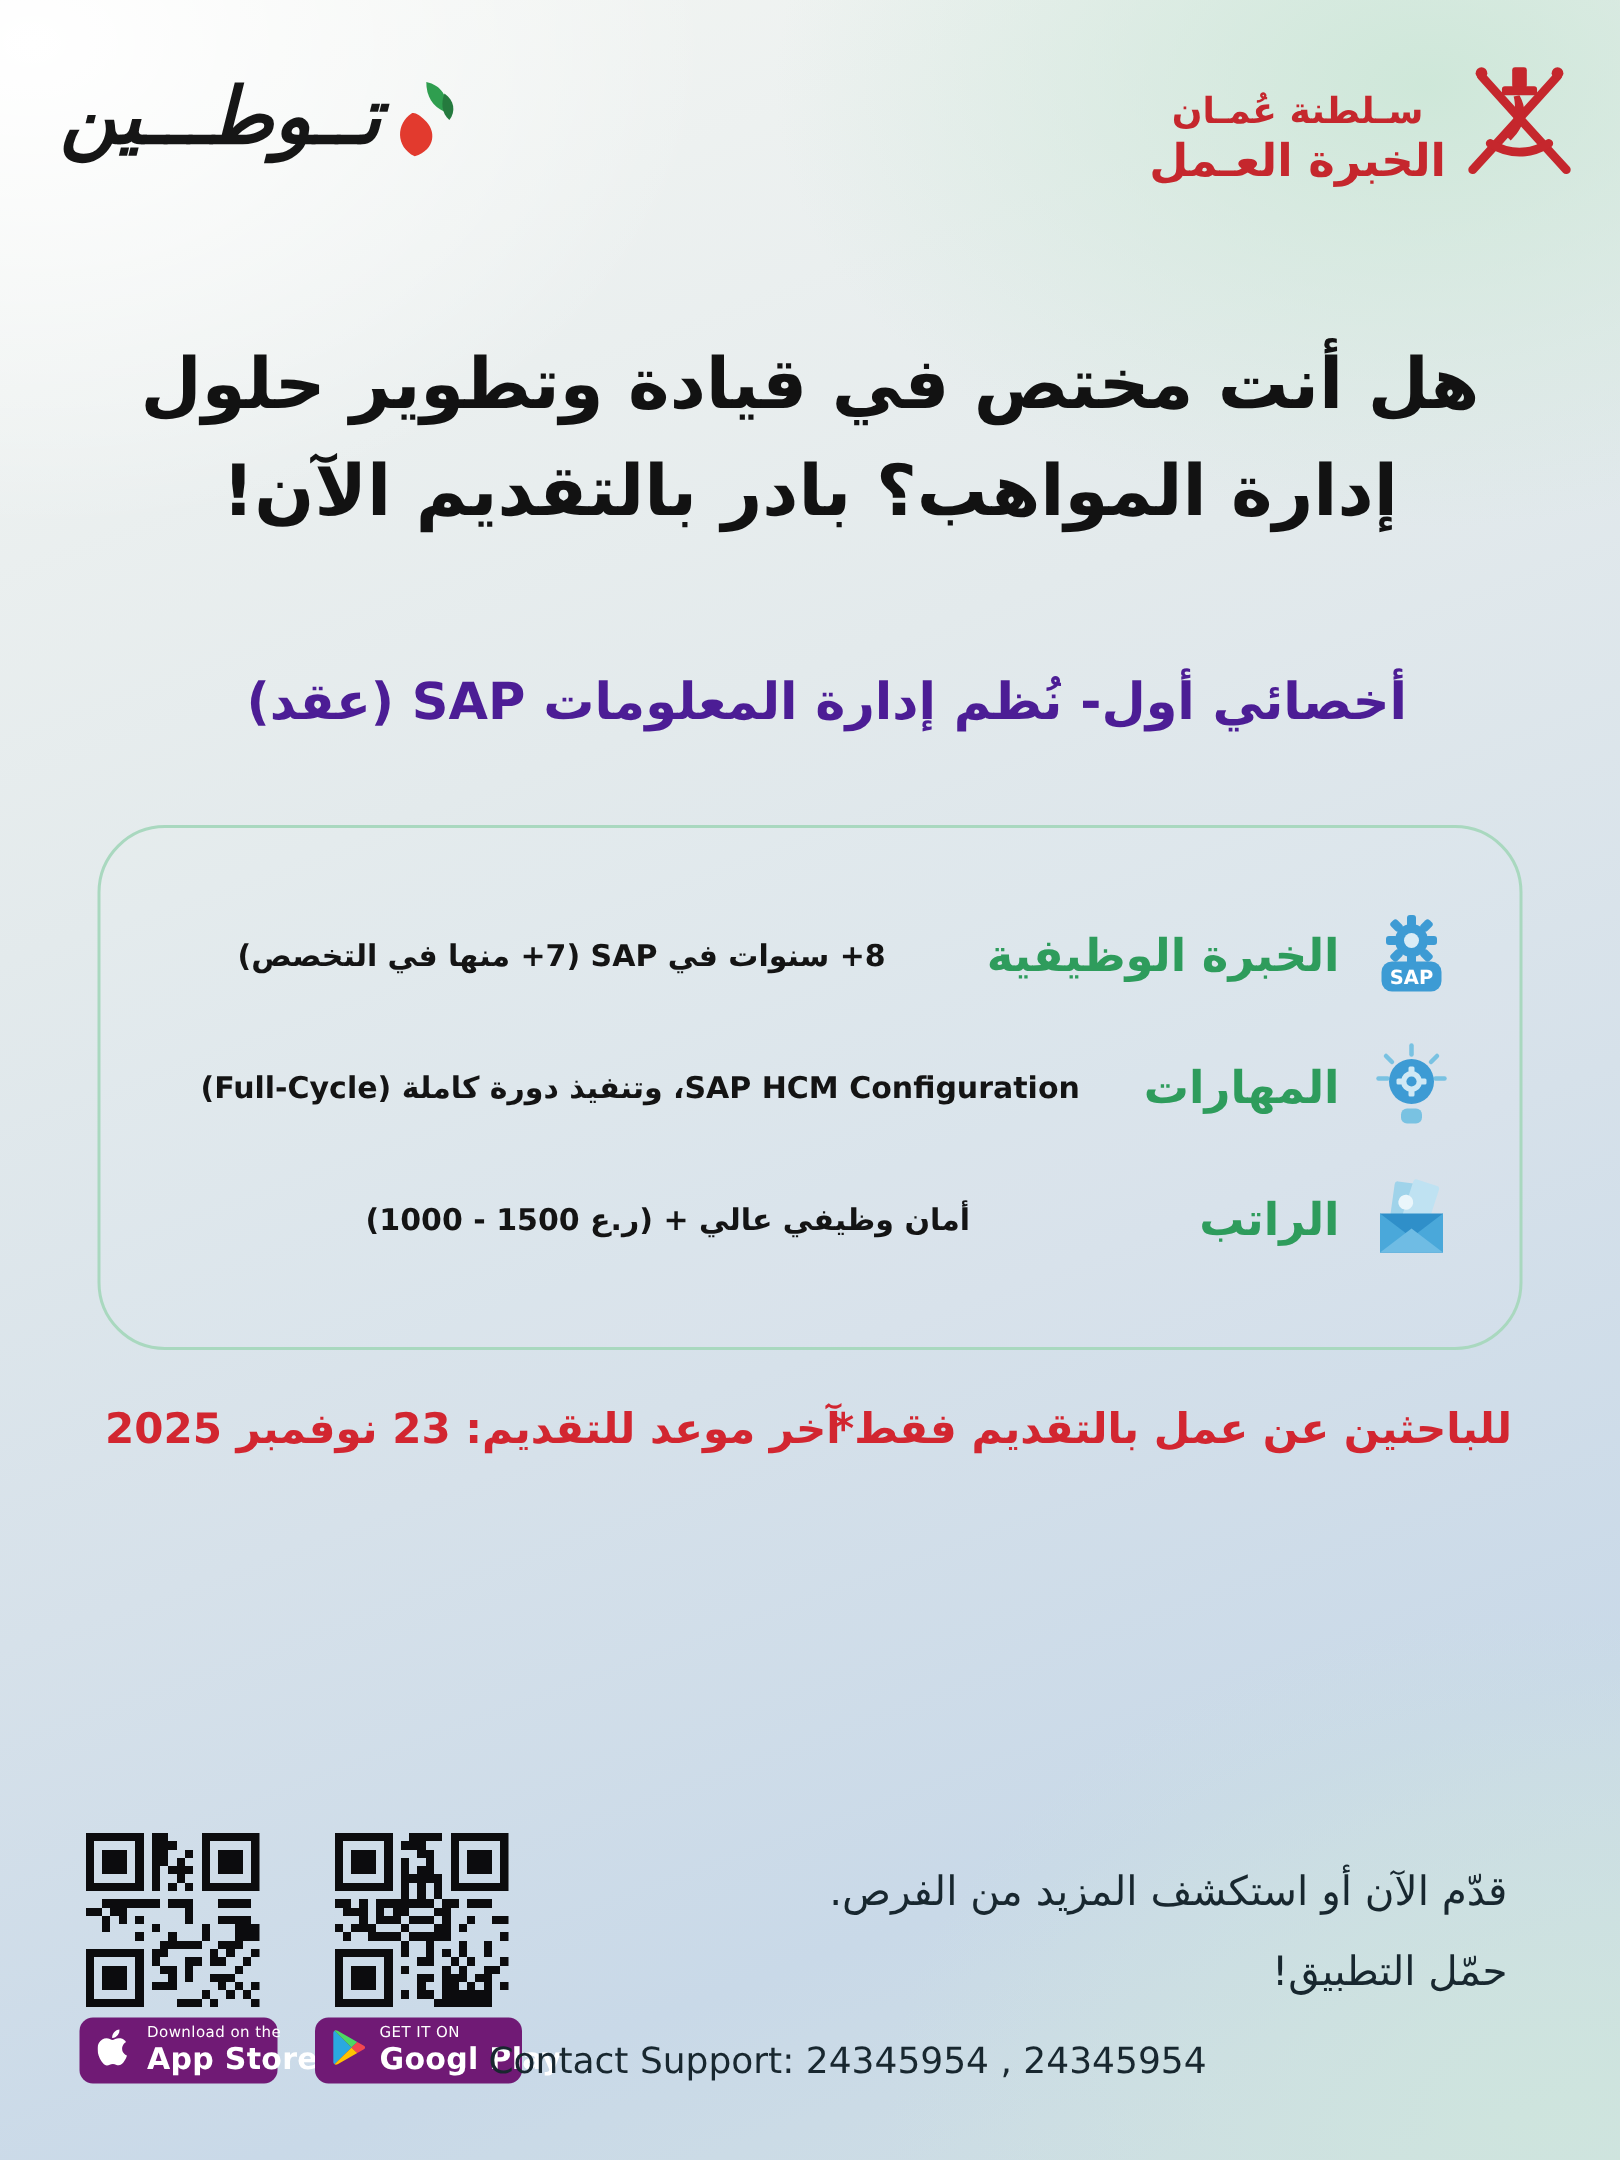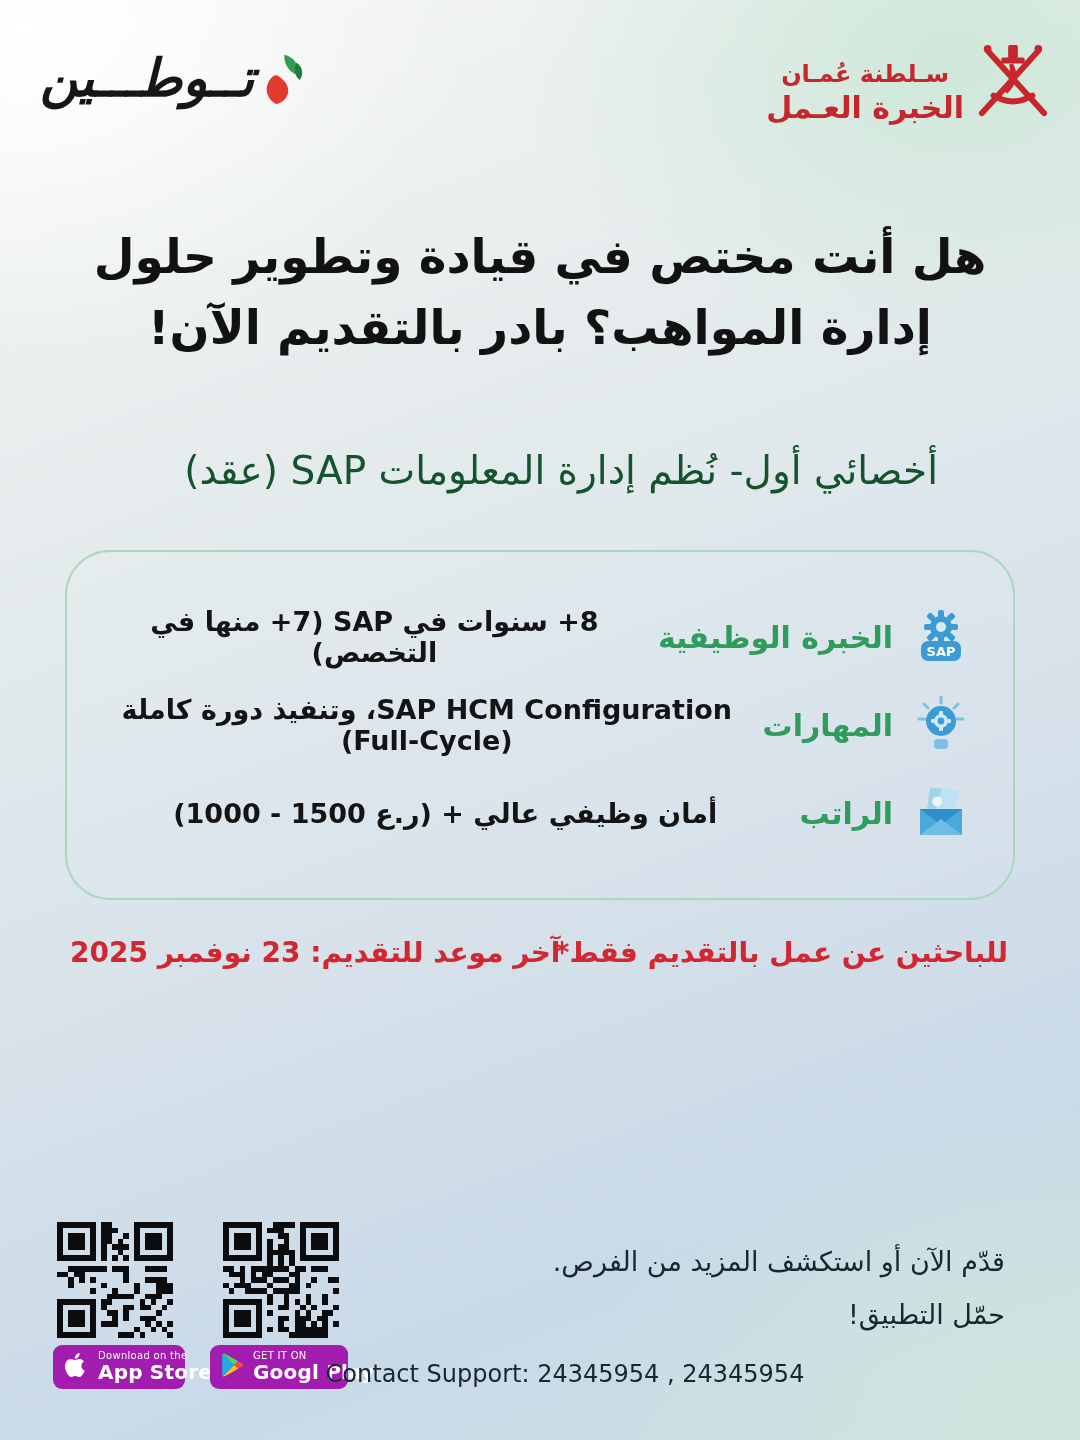--- a/index.html
+++ b/index.html
@@ -18,42 +18,42 @@
   .tawteen{left:40px;top:52px;display:flex;flex-direction:row-reverse;align-items:flex-start;gap:6px;}
   .tawteen-text{font-size:52px;font-weight:800;color:#161616;line-height:1;letter-spacing:-1px;font-style:italic;}
   .ministry{right:28px;top:38px;display:flex;align-items:flex-end;gap:10px;}
   .ministry-text{text-align:center;color:#c5272d;font-weight:700;line-height:1.25;}
   .ministry-l1{font-size:24px;letter-spacing:1px;}
   .ministry-l2{font-size:30px;letter-spacing:2px;}
 
   
   .title{left:0;right:0;top:222px;text-align:center;direction:rtl;
          font-size:47px;font-weight:800;color:#121212;line-height:1.5;}
-  .subtitle{right:142px;top:448px;direction:rtl;font-size:39px;font-weight:400;color:#14532d;}
+  .subtitle{right:142px;top:448px;direction:rtl;font-size:34px;font-weight:700;color:#4c1d95;}
 
   
   .card{left:65px;right:65px;top:550px;height:350px;border:2px solid #a9d8bf;border-radius:45px;
         background:rgba(255,255,255,.05);box-sizing:border-box;
         display:flex;flex-direction:column;justify-content:center;gap:26px;
         padding:20px 42px;direction:rtl;}
   .row{display:flex;align-items:center;gap:18px;}
   .row-icon{width:60px;height:62px;flex:0 0 60px;display:flex;align-items:center;justify-content:center;}
   .row-label{color:#2e9c5c;font-size:30px;font-weight:800;white-space:nowrap;}
-  .row-value{flex:1;text-align:center;color:#141414;font-size:27px;font-weight:700;}
+  .row-value{flex:1;text-align:center;color:#141414;font-size:20px;font-weight:700;}
 
   
   .note-right{right:72px;top:936px;direction:rtl;color:#d22630;font-size:28px;font-weight:800;}
   .note-left{left:70px;top:936px;direction:rtl;color:#d22630;font-size:28px;font-weight:800;}
 
   
   .cta{right:75px;top:1236px;direction:rtl;text-align:right;color:#18272f;font-size:27px;
        font-weight:500;line-height:1.95;}
   .qr{width:116px;height:116px;top:1222px;}
   .qr svg{width:100%;height:100%;shape-rendering:crispEdges;}
-  .badge{top:1345px;height:44px;background:#a21caf;border-radius:9px;color:#fff;
+  .badge{top:1345px;height:44px;background:#701a75;border-radius:9px;color:#fff;
          display:flex;align-items:center;gap:9px;padding:0 12px;box-sizing:border-box;cursor:pointer;}
   .badge-txt{display:flex;flex-direction:column;line-height:1.15;}
   .badge-small{font-size:10px;letter-spacing:.3px;}
   .badge-big{font-size:20px;font-weight:600;letter-spacing:.2px;white-space:nowrap;}
   .contact{left:565px;top:1360px;transform:translateX(-50%);color:#18272f;font-size:24px;font-weight:500;white-space:nowrap;}
 </style>
 </head>
 <body>
 
 <div class="abs tawteen">

